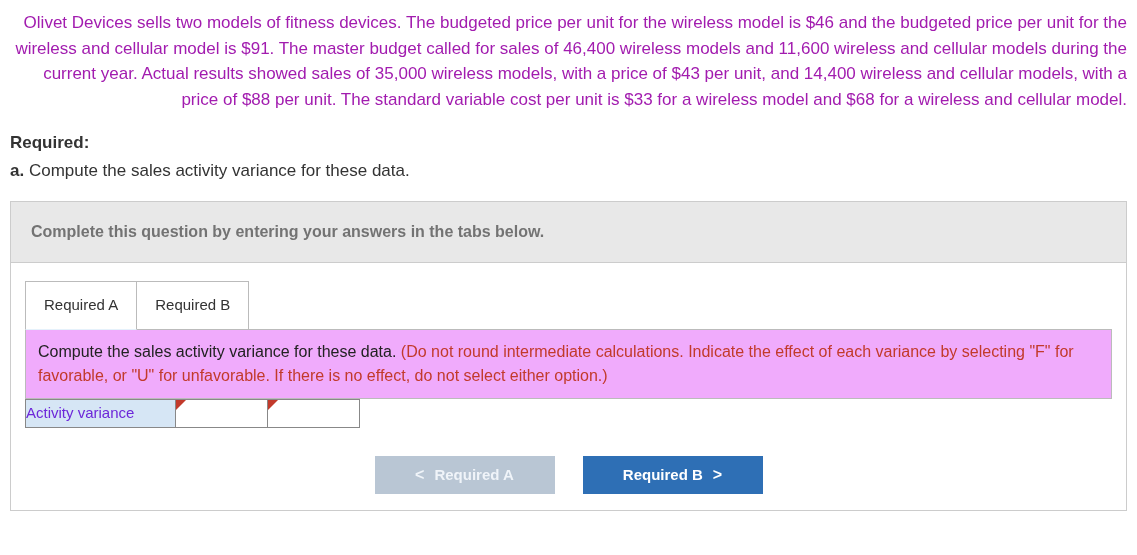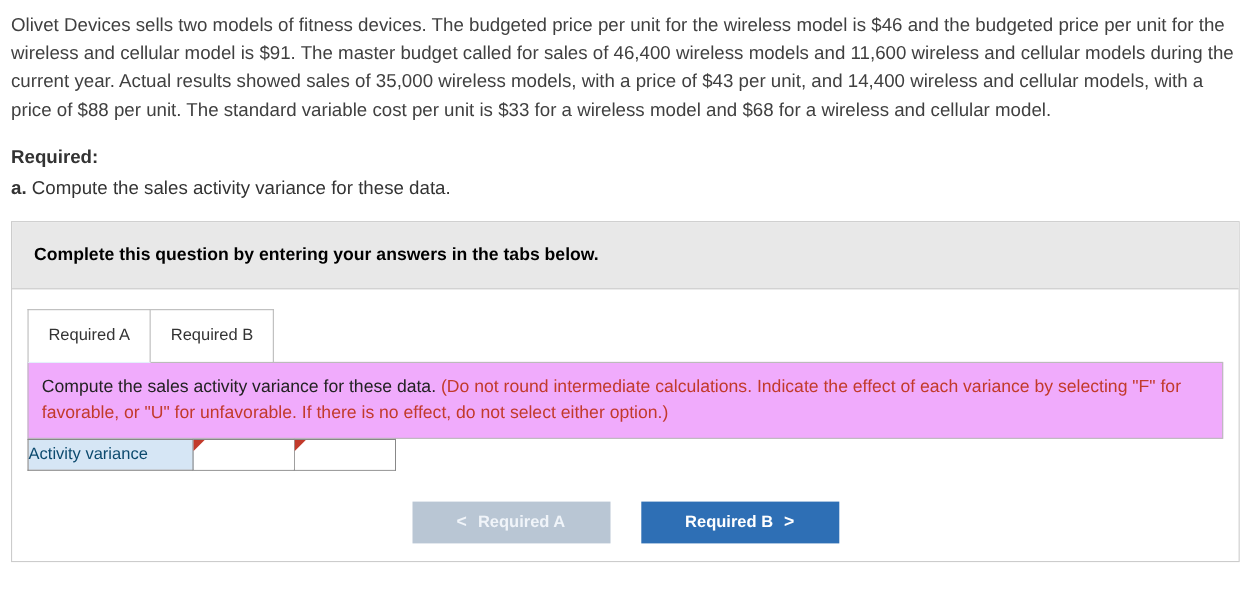--- a/index.html
+++ b/index.html
@@ -6,22 +6,23 @@
     body {
       font-family: Arial, Helvetica, sans-serif;
       font-size: 16px;
       color: #333;
       background: #fff;
       padding: 10px;
       line-height: 1.5;
     }
     .question-text {
       margin-bottom: 18px;
-      color: #404040;
+      color: #a21caf;
       font-size: 17px;
+      text-align: right;
     }
     .required-heading {
       font-weight: bold;
       margin-bottom: 2px;
       font-size: 17px;
     }
     .required-list {
       margin-bottom: 18px;
       font-size: 17px;
     }
@@ -31,21 +32,21 @@
     .answer-container {
       border: 1px solid #ccc;
       background: #fff;
       width: 100%;
     }
     .instruction-bar {
       background: #e8e8e8;
       padding: 18px 20px;
       font-weight: bold;
       font-size: 16px;
-      color: #000000;
+      color: #737373;
       border-bottom: 1px solid #ccc;
     }
     .tabs-row {
       display: flex;
       padding: 18px 14px 0 14px;
       gap: 0;
     }
     .tab {
       padding: 12px 18px;
       border: 1px solid #bbb;
@@ -80,21 +81,21 @@
       border-collapse: collapse;
     }
     .data-table td {
       border: 1px solid #888;
       padding: 0;
       height: 28px;
       vertical-align: middle;
     }
     .row-label {
       background: #d6e6f5;
-      color: #0c4a6e;
+      color: #6d28d9;
       padding: 3px 10px;
       font-size: 15px;
       width: 150px;
     }
     .input-cell {
       width: 92px;
       background: #fff;
       position: relative;
     }
     .input-cell input {

